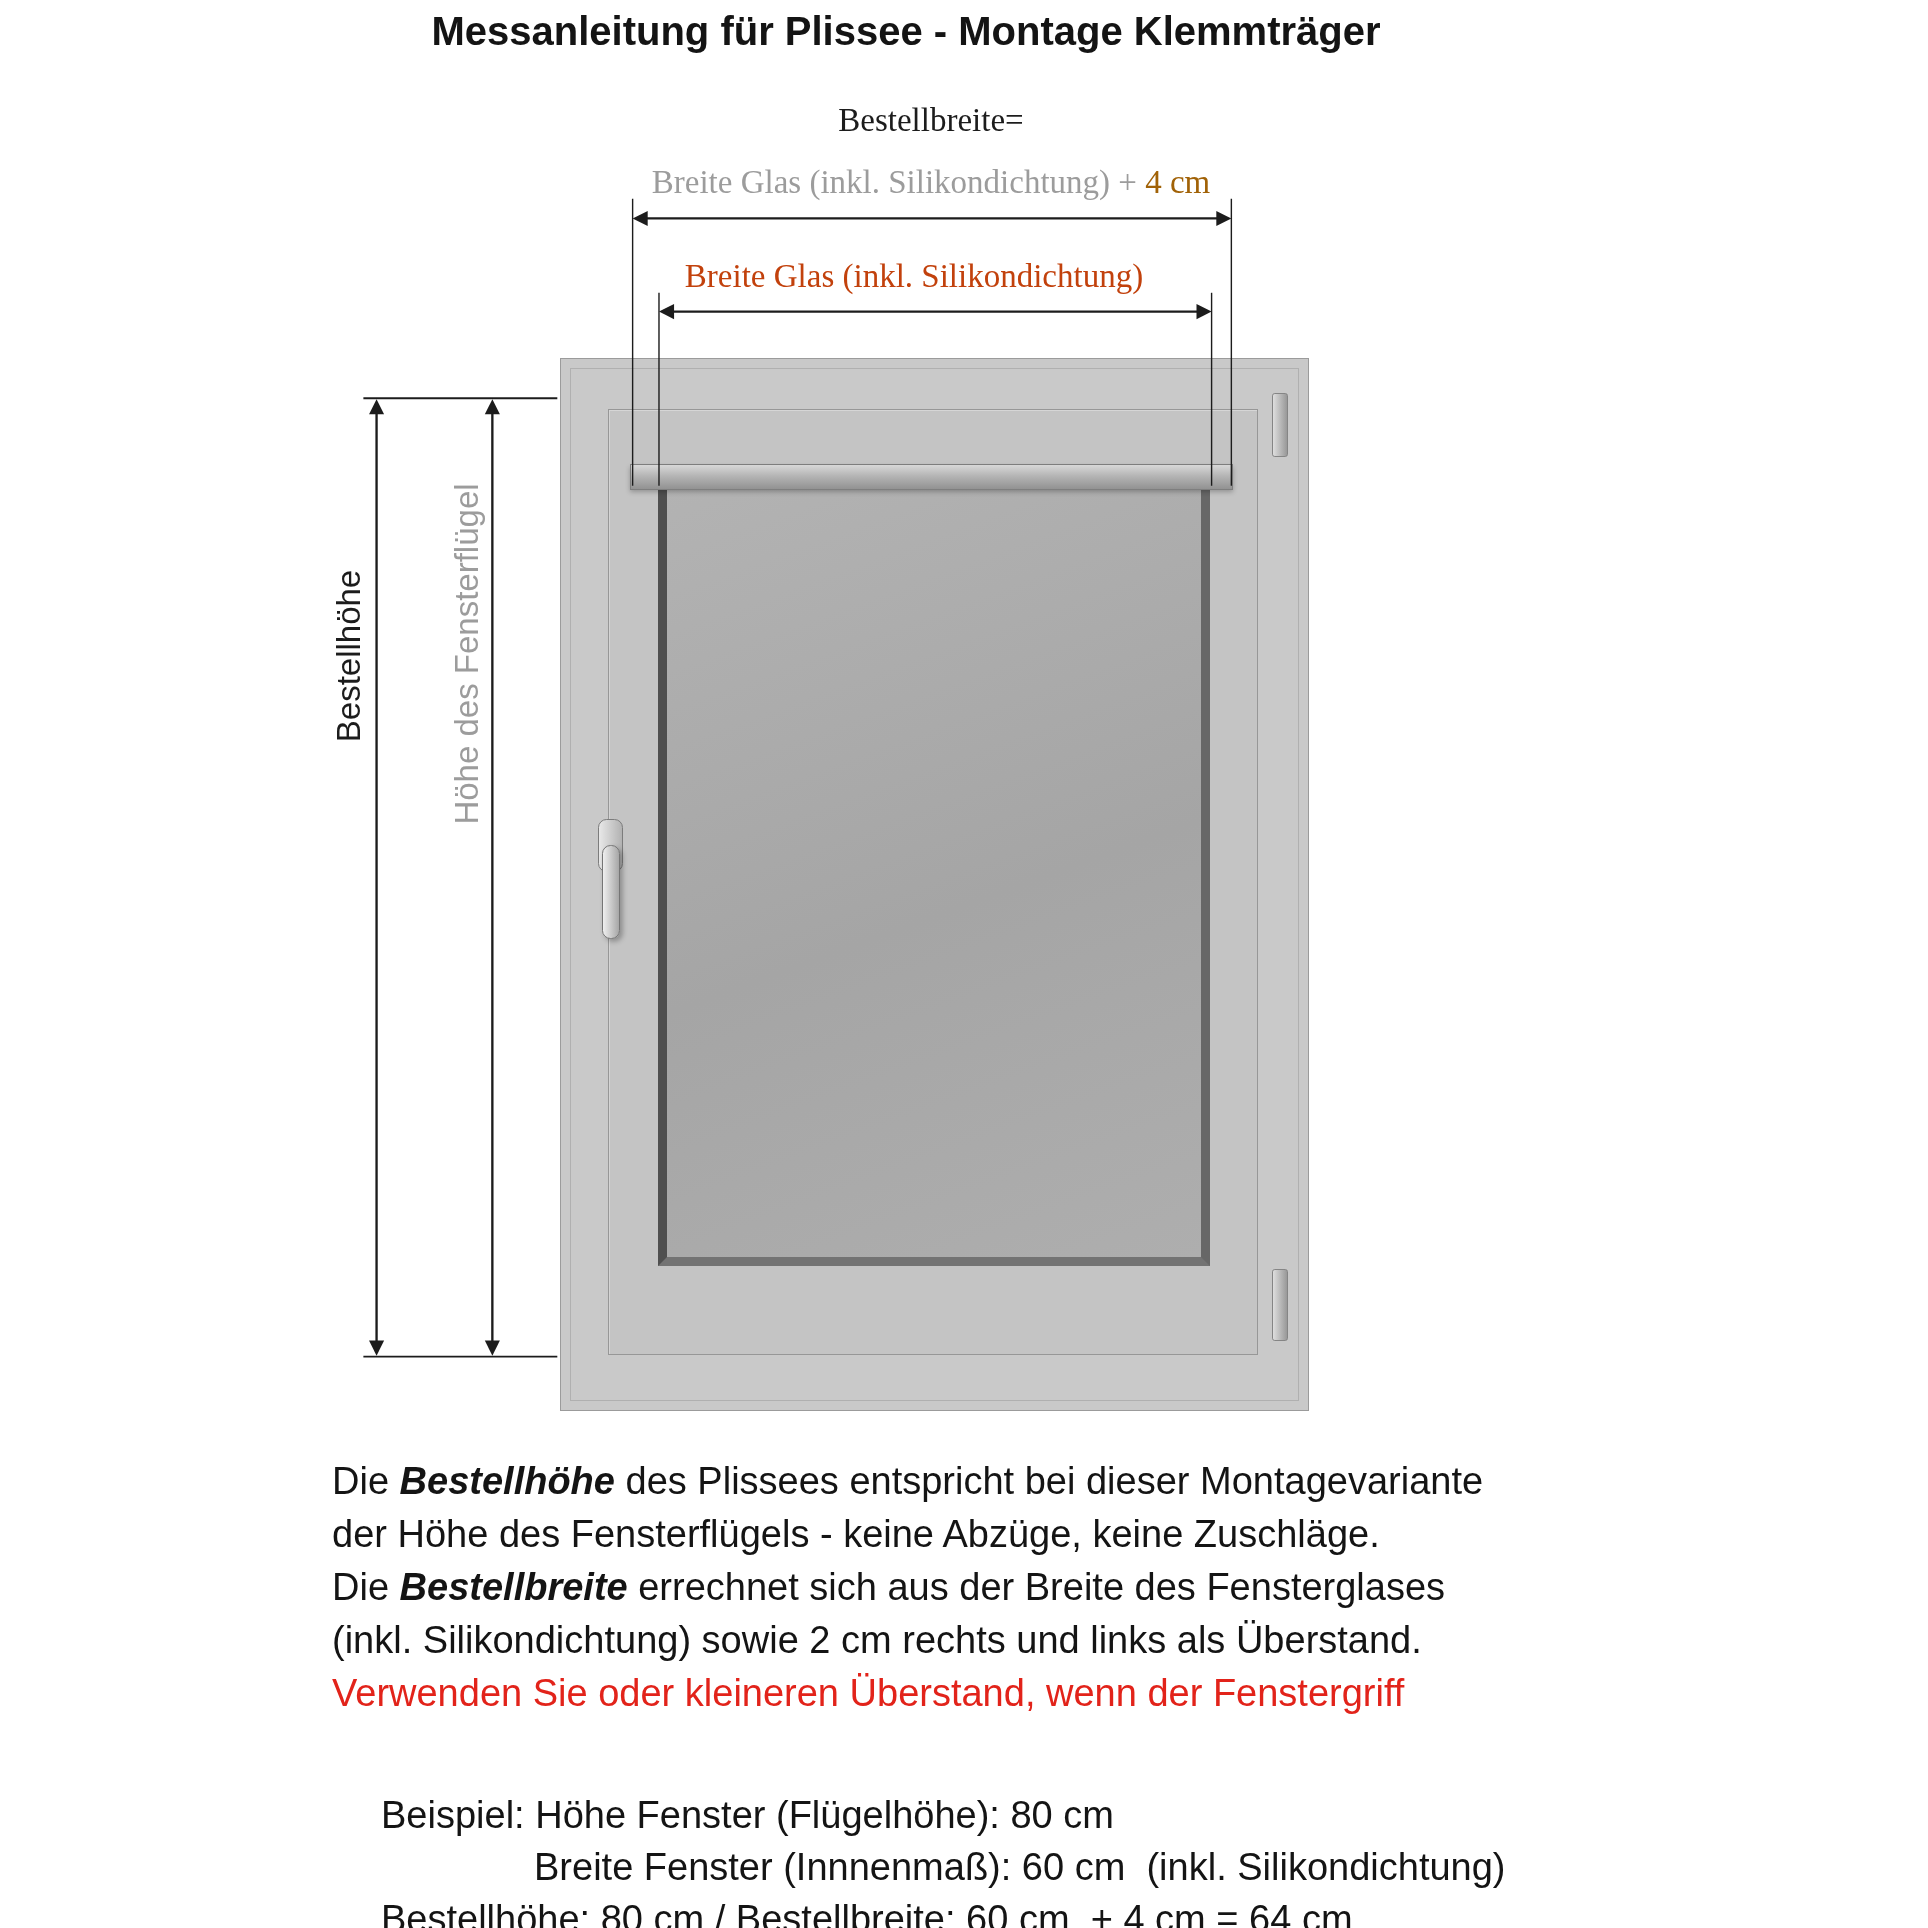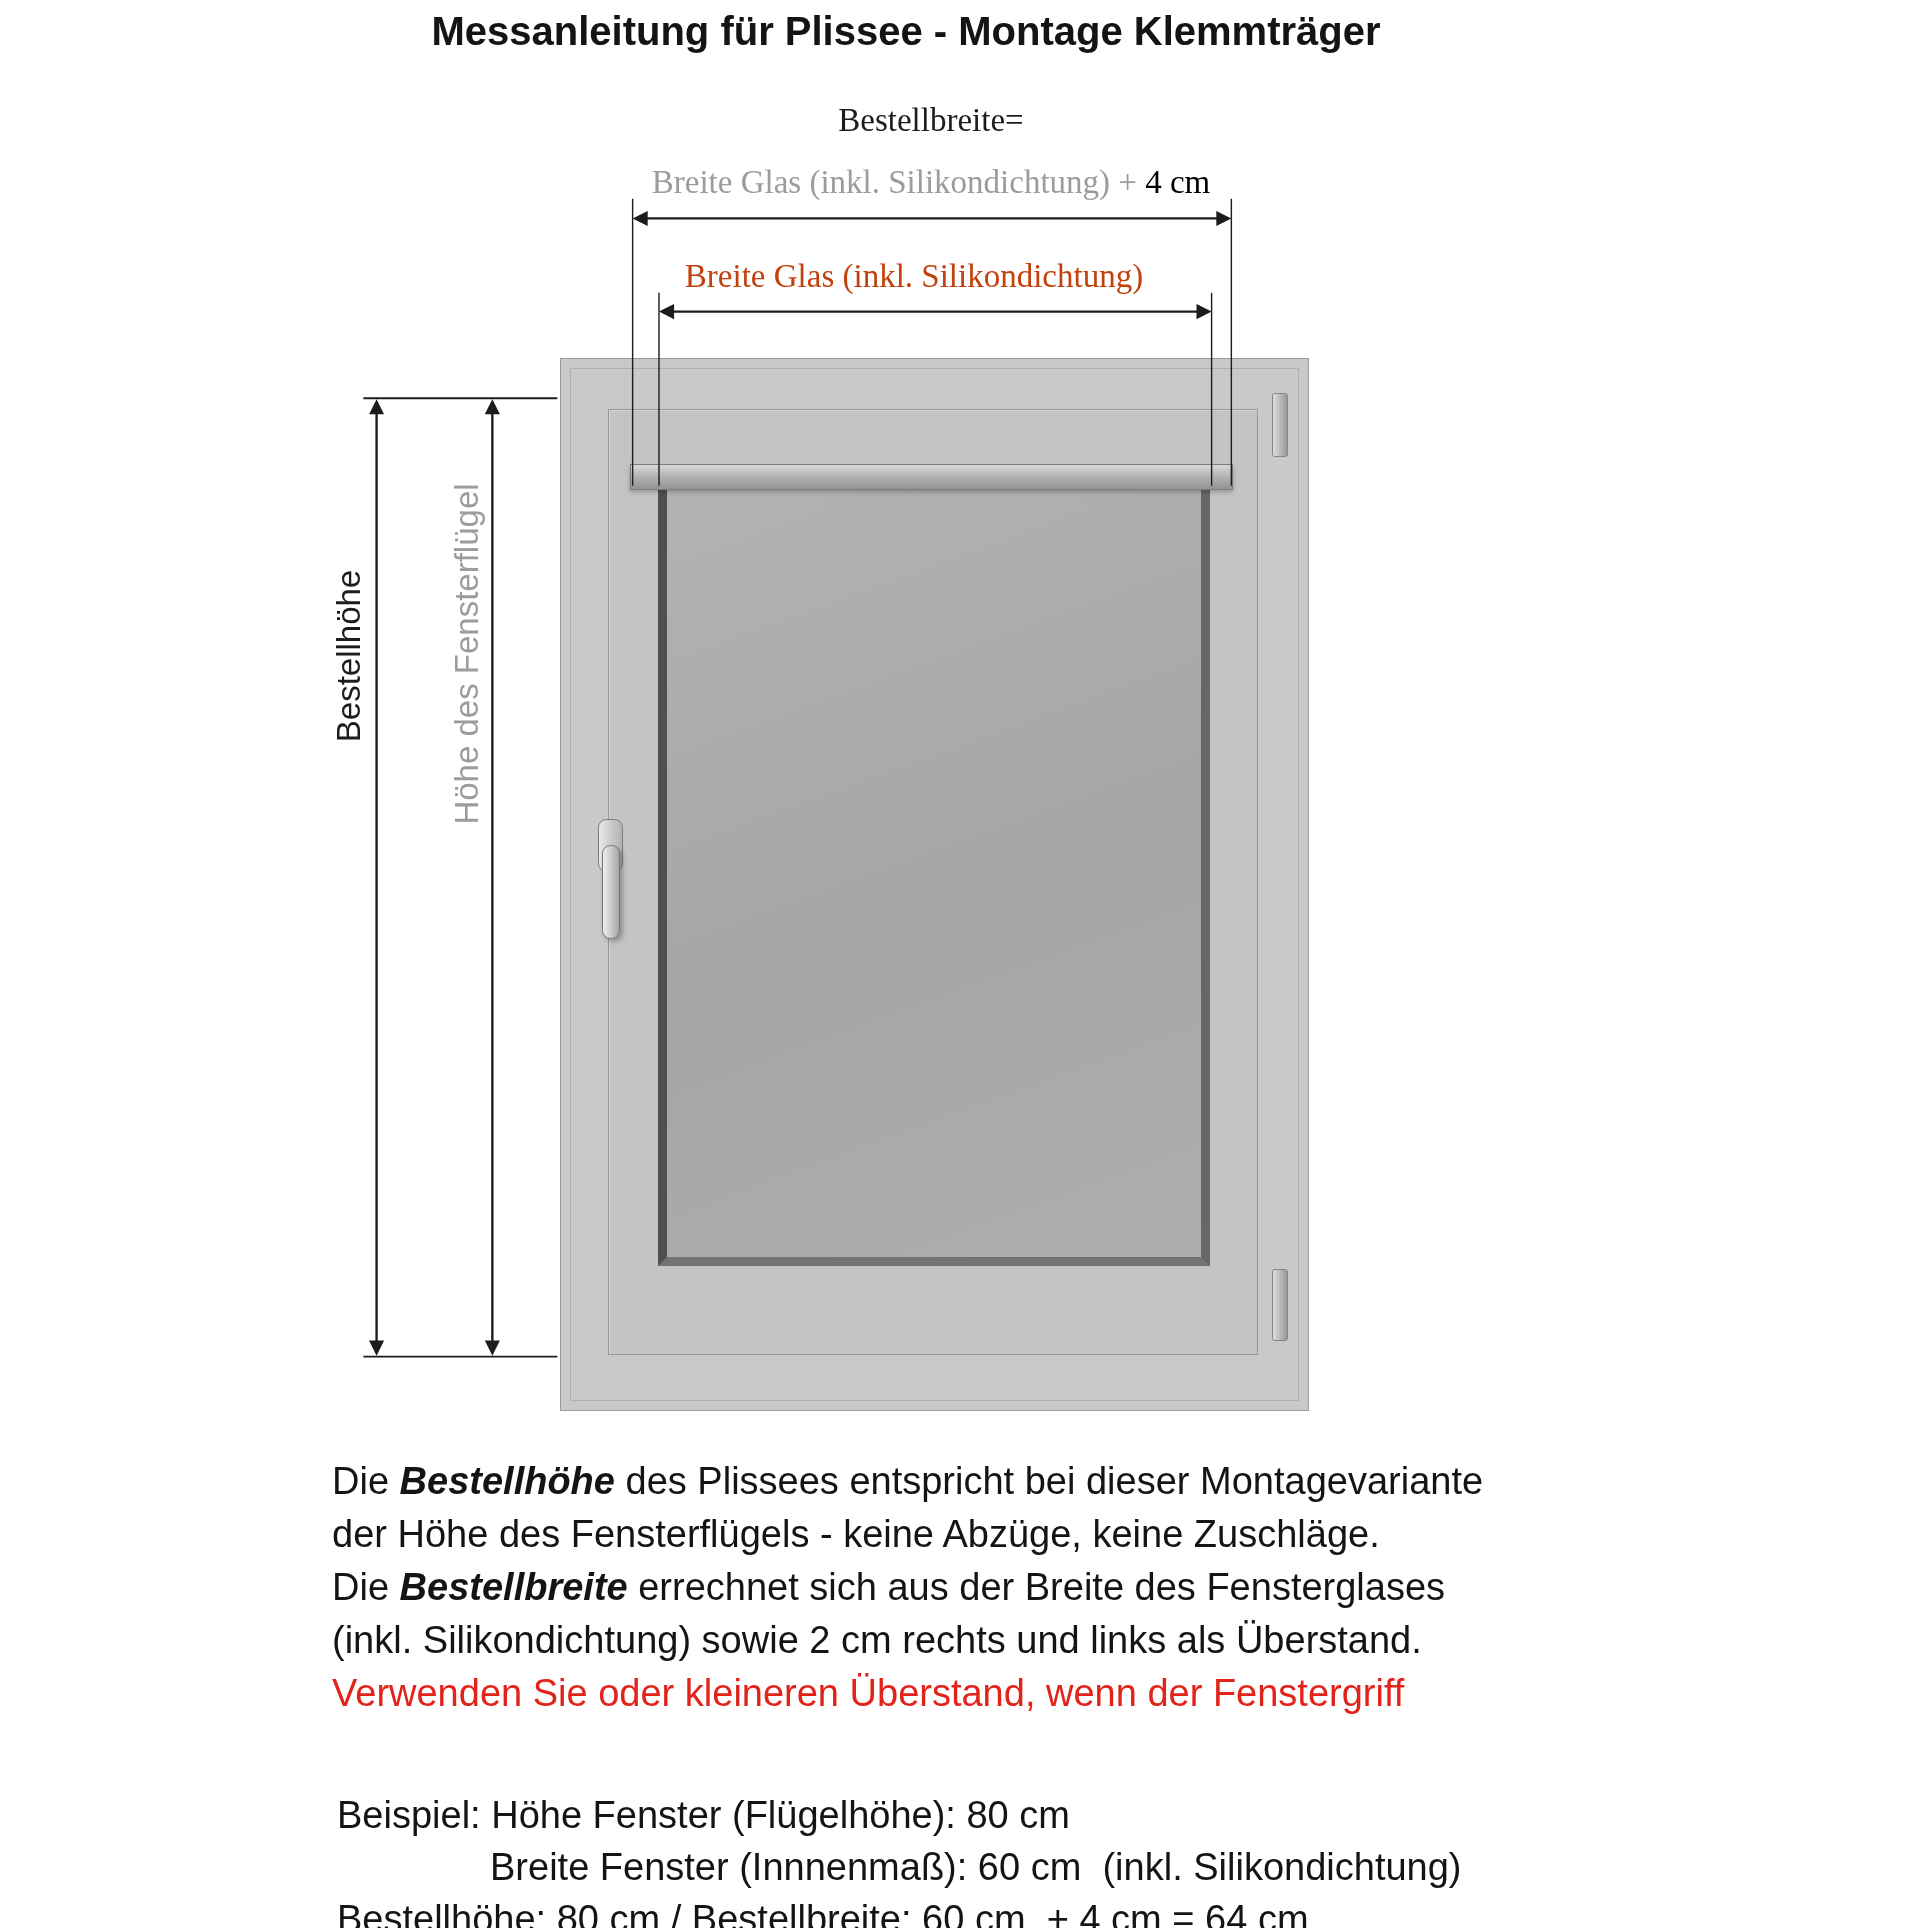--- a/index.html
+++ b/index.html
@@ -8,21 +8,21 @@
   .page { position:relative; width:1657px; height:1928px; overflow:hidden; background:#fff; }
 
   .title {
     position:absolute; top:9.4px; left:906px; transform:translateX(-50%);
     font-size:40px; font-weight:700; white-space:nowrap; color:#141414;
   }
 
   .dim-label { position:absolute; transform:translateX(-50%); white-space:pre; font-size:33px;font-family:Liberation Serif, serif; }
   .order-width { left:931px; top:102px; color:#1c1c1c; }
   .glass-plus  { left:931px; top:164px; color:#9c9c9c; }
-  .glass-plus .red { color:#000000; }
+  .glass-plus .red { color:#a16207; }
   .glass-only  { left:914px; top:258px; color:#c2410c; }
 
   .vlabel { position:absolute; white-space:nowrap; font-size:33px;
             transform:translate(-50%,-50%) rotate(-90deg); }
   .v-order { left:349px; top:656px; color:#1c1c1c; }
   .v-sash  { left:467px; top:654px; color:#9c9c9c; }
 
   
   .window {
     position:absolute; left:560px; top:358px; width:749px; height:1053px;
@@ -71,21 +71,21 @@
     font-size:38px; line-height:53px; color:#141414;
   }
   .bline { white-space:pre; }
   .term { font-weight:700; font-style:italic; }
   .red-line { color:#e2231a; }
 
   .example {
     position:absolute; left:337px; top:1789px;
     font-size:38px; line-height:52px; color:#141414;
   }
-  .eline { white-space:pre; }
+  .eline { white-space:pre;margin-left:44px; }
   .indent { padding-left:153px; }
 </style>
 </head>
 <body>
 
 <div class="page">
 
   <div class="title">Messanleitung für Plissee - Montage Klemmträger</div>
 
   <div class="dim-label order-width">Bestellbreite=</div>

